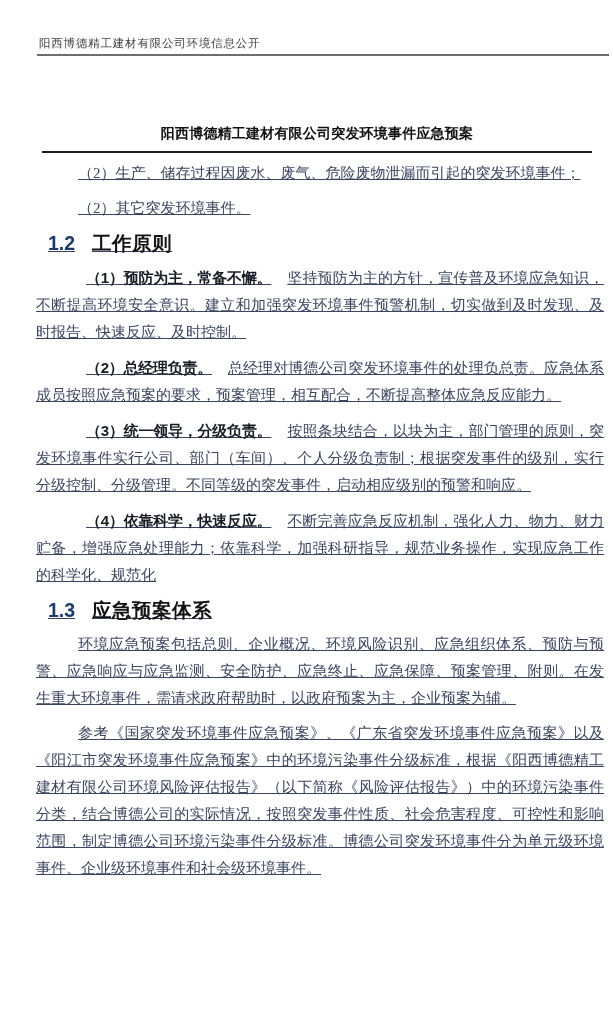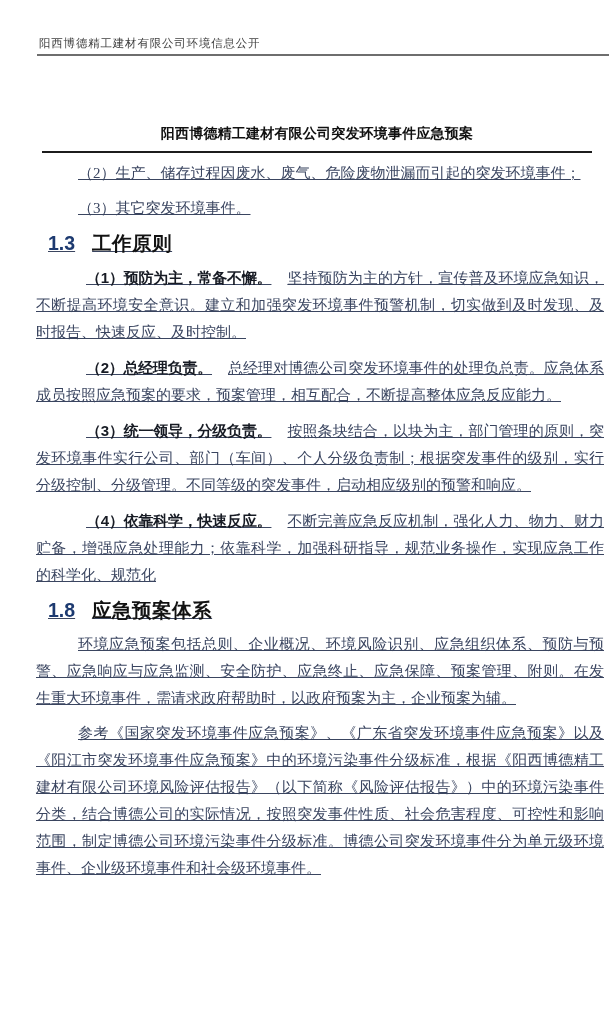--- a/index.html
+++ b/index.html
@@ -113,37 +113,37 @@
   <div class="rule"></div>
 </header>
 
 <div class="doc-title-wrap">
   <span class="doc-title">阳西博德精工建材有限公司突发环境事件应急预案</span>
 </div>
 
 <main class="content">
 
   <p class="para">（2）生产、储存过程因废水、废气、危险废物泄漏而引起的突发环境事件；</p>
-  <p class="para">（3）其它突发环境事件。</p>
+  <p class="para">（2）其它突发环境事件。</p>
 
   <h2 class="heading">
-    <span class="num">1.3</span><span>工作原则</span>
+    <span class="num">1.2</span><span>工作原则</span>
   </h2>
 
 
   <p class="para"><span class="lead-bold">（1）预防为主，常备不懈。</span><span>坚持预防为主的方针，宣传普及环境应急知识，不断提高环境安全意识。建立和加强突发环境事件预警机制，切实做到及时发现、及时报告、快速反应、及时控制。</span></p>
 
   <p class="para"><span class="lead-bold">（2）总经理负责。</span><span>总经理对博德公司突发环境事件的处理负总责。应急体系成员按照应急预案的要求，预案管理，相互配合，不断提高整体应急反应能力。</span></p>
 
   <p class="para"><span class="lead-bold">（3）统一领导，分级负责。</span><span>按照条块结合，以块为主，部门管理的原则，突发环境事件实行公司、部门（车间）、个人分级负责制；根据突发事件的级别，实行分级控制、分级管理。不同等级的突发事件，启动相应级别的预警和响应。</span></p>
 
   <p class="para"><span class="lead-bold">（4）依靠科学，快速反应。</span><span>不断完善应急反应机制，强化人力、物力、财力贮备，增强应急处理能力；依靠科学，加强科研指导，规范业务操作，实现应急工作的科学化、规范化</span></p>
 
   <h2 class="heading">
-    <span class="num">1.8</span><span>应急预案体系</span>
+    <span class="num">1.3</span><span>应急预案体系</span>
   </h2>
 
   <p class="para">环境应急预案包括总则、企业概况、环境风险识别、应急组织体系、预防与预警、应急响应与应急监测、安全防护、应急终止、应急保障、预案管理、附则。在发生重大环境事件，需请求政府帮助时，以政府预案为主，企业预案为辅。</p>
 
 
   <p class="para">参考《国家突发环境事件应急预案》、《广东省突发环境事件应急预案》以及《阳江市突发环境事件应急预案》中的环境污染事件分级标准，根据《阳西博德精工建材有限公司环境风险评估报告》（以下简称《风险评估报告》）中的环境污染事件分类，结合博德公司的实际情况，按照突发事件性质、社会危害程度、可控性和影响范围，制定博德公司环境污染事件分级标准。博德公司突发环境事件分为单元级环境事件、企业级环境事件和社会级环境事件。</p>
 
 </main>
 
 <footer class="page-footer">

